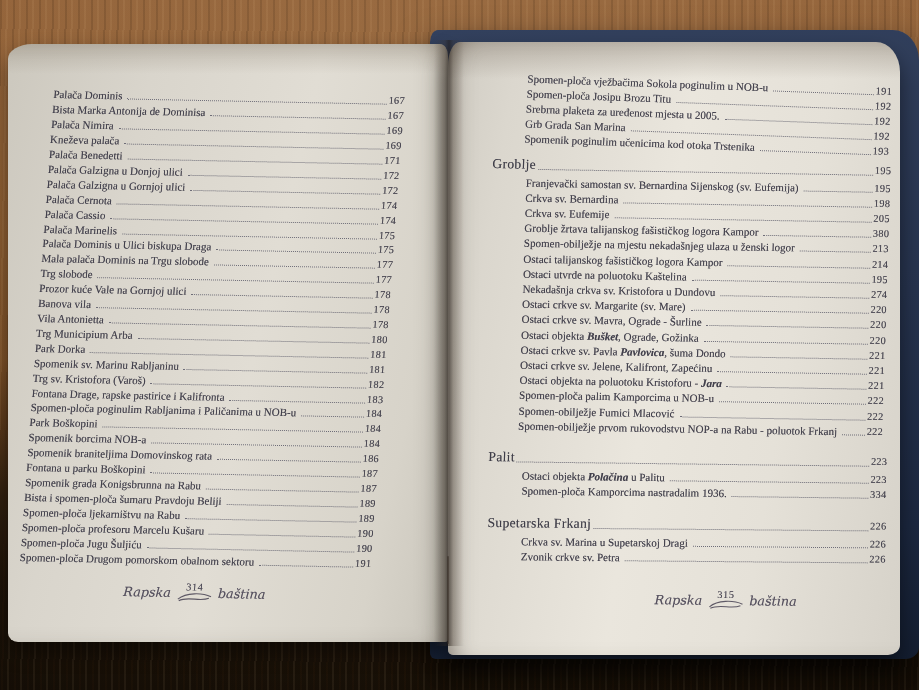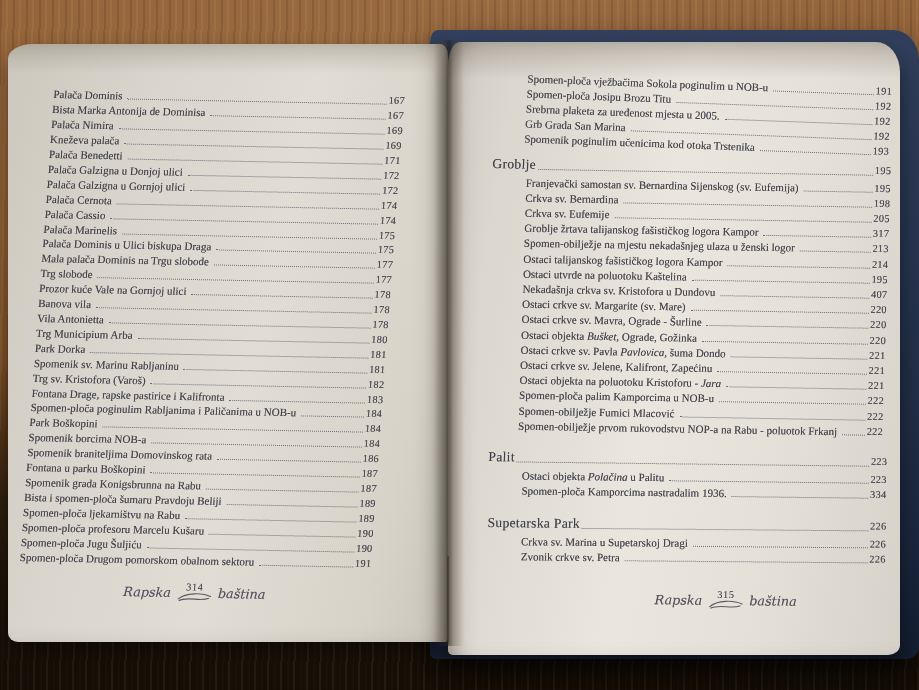--- a/index.html
+++ b/index.html
@@ -54,21 +54,21 @@
 
   .sec{transform-origin:0 0;}
   .sec-0{transform:rotate(2.1deg);}
   .sec-1{transform:rotate(1.0deg);}
   .sec-2{transform:rotate(0.7deg);}
   .sec-3{transform:rotate(0.5deg);}
   .section-header-row{display:flex;align-items:flex-end;height:19px;font-size:13.6px;line-height:15px;
     margin:8px 0 2px 6px;color:#3e3d48;text-shadow:0 0 0.5px rgba(62,60,72,0.5);white-space:nowrap;letter-spacing:0.3px;}
   .sec-2 .section-header-row, .sec-3 .section-header-row{margin-top:14px;}
 
-  .label i{font-style:italic;}
+  .label i{font-style:italic;font-weight:bold;}
 
   
   .footer{display:inline-flex;align-items:center;gap:5px;margin-top:16px;
     font-style:italic;font-size:12.8px;color:#56515f;font-family:"DejaVu Serif","Liberation Serif",serif;
     text-shadow:0 0 0.6px rgba(86,81,95,0.5);}
   .footer-left{margin-left:106px;}
   .footer-right{margin-left:174px;margin-top:28px;transform:rotate(0.6deg);}
   .orn{display:flex;flex-direction:column;align-items:center;}
   .fnum{font-style:normal;font-size:10.3px;line-height:9.5px;letter-spacing:0.6px;color:#4b4855;
     font-family:"Liberation Serif",serif;}
@@ -271,41 +271,41 @@
             <span class="pagenum">198</span>
           </div>
           <div class="toc-row">
             <span class="label">Crkva sv. Eufemije</span>
             <span class="dots"></span>
             <span class="pagenum">205</span>
           </div>
           <div class="toc-row">
             <span class="label">Groblje žrtava talijanskog fašističkog logora Kampor</span>
             <span class="dots"></span>
-            <span class="pagenum">317</span>
+            <span class="pagenum">380</span>
           </div>
           <div class="toc-row">
             <span class="label">Spomen-obilježje na mjestu nekadašnjeg ulaza u ženski logor</span>
             <span class="dots"></span>
             <span class="pagenum">213</span>
           </div>
           <div class="toc-row">
             <span class="label">Ostaci talijanskog fašističkog logora Kampor</span>
             <span class="dots"></span>
             <span class="pagenum">214</span>
           </div>
           <div class="toc-row">
             <span class="label">Ostaci utvrde na poluotoku Kaštelina</span>
             <span class="dots"></span>
             <span class="pagenum">195</span>
           </div>
           <div class="toc-row">
             <span class="label">Nekadašnja crkva sv. Kristofora u Dundovu</span>
             <span class="dots"></span>
-            <span class="pagenum">407</span>
+            <span class="pagenum">274</span>
           </div>
           <div class="toc-row">
             <span class="label">Ostaci crkve sv. Margarite (sv. Mare)</span>
             <span class="dots"></span>
             <span class="pagenum">220</span>
           </div>
           <div class="toc-row">
             <span class="label">Ostaci crkve sv. Mavra, Ograde - Šurline</span>
             <span class="dots"></span>
             <span class="pagenum">220</span>
@@ -356,21 +356,21 @@
             <span class="dots"></span>
             <span class="pagenum">223</span>
           </div>
           <div class="toc-row">
             <span class="label">Spomen-ploča Kamporcima nastradalim 1936.</span>
             <span class="dots"></span>
             <span class="pagenum">334</span>
           </div>
         </div><div class="sec sec-3">
           <div class="section-header-row">
-            <span class="label">Supetarska Park</span>
+            <span class="label">Supetarska Frkanj</span>
             <span class="dots"></span>
             <span class="pagenum">226</span>
           </div>
           <div class="toc-row">
             <span class="label">Crkva sv. Marina u Supetarskoj Dragi</span>
             <span class="dots"></span>
             <span class="pagenum">226</span>
           </div>
           <div class="toc-row">
             <span class="label">Zvonik crkve sv. Petra</span>

